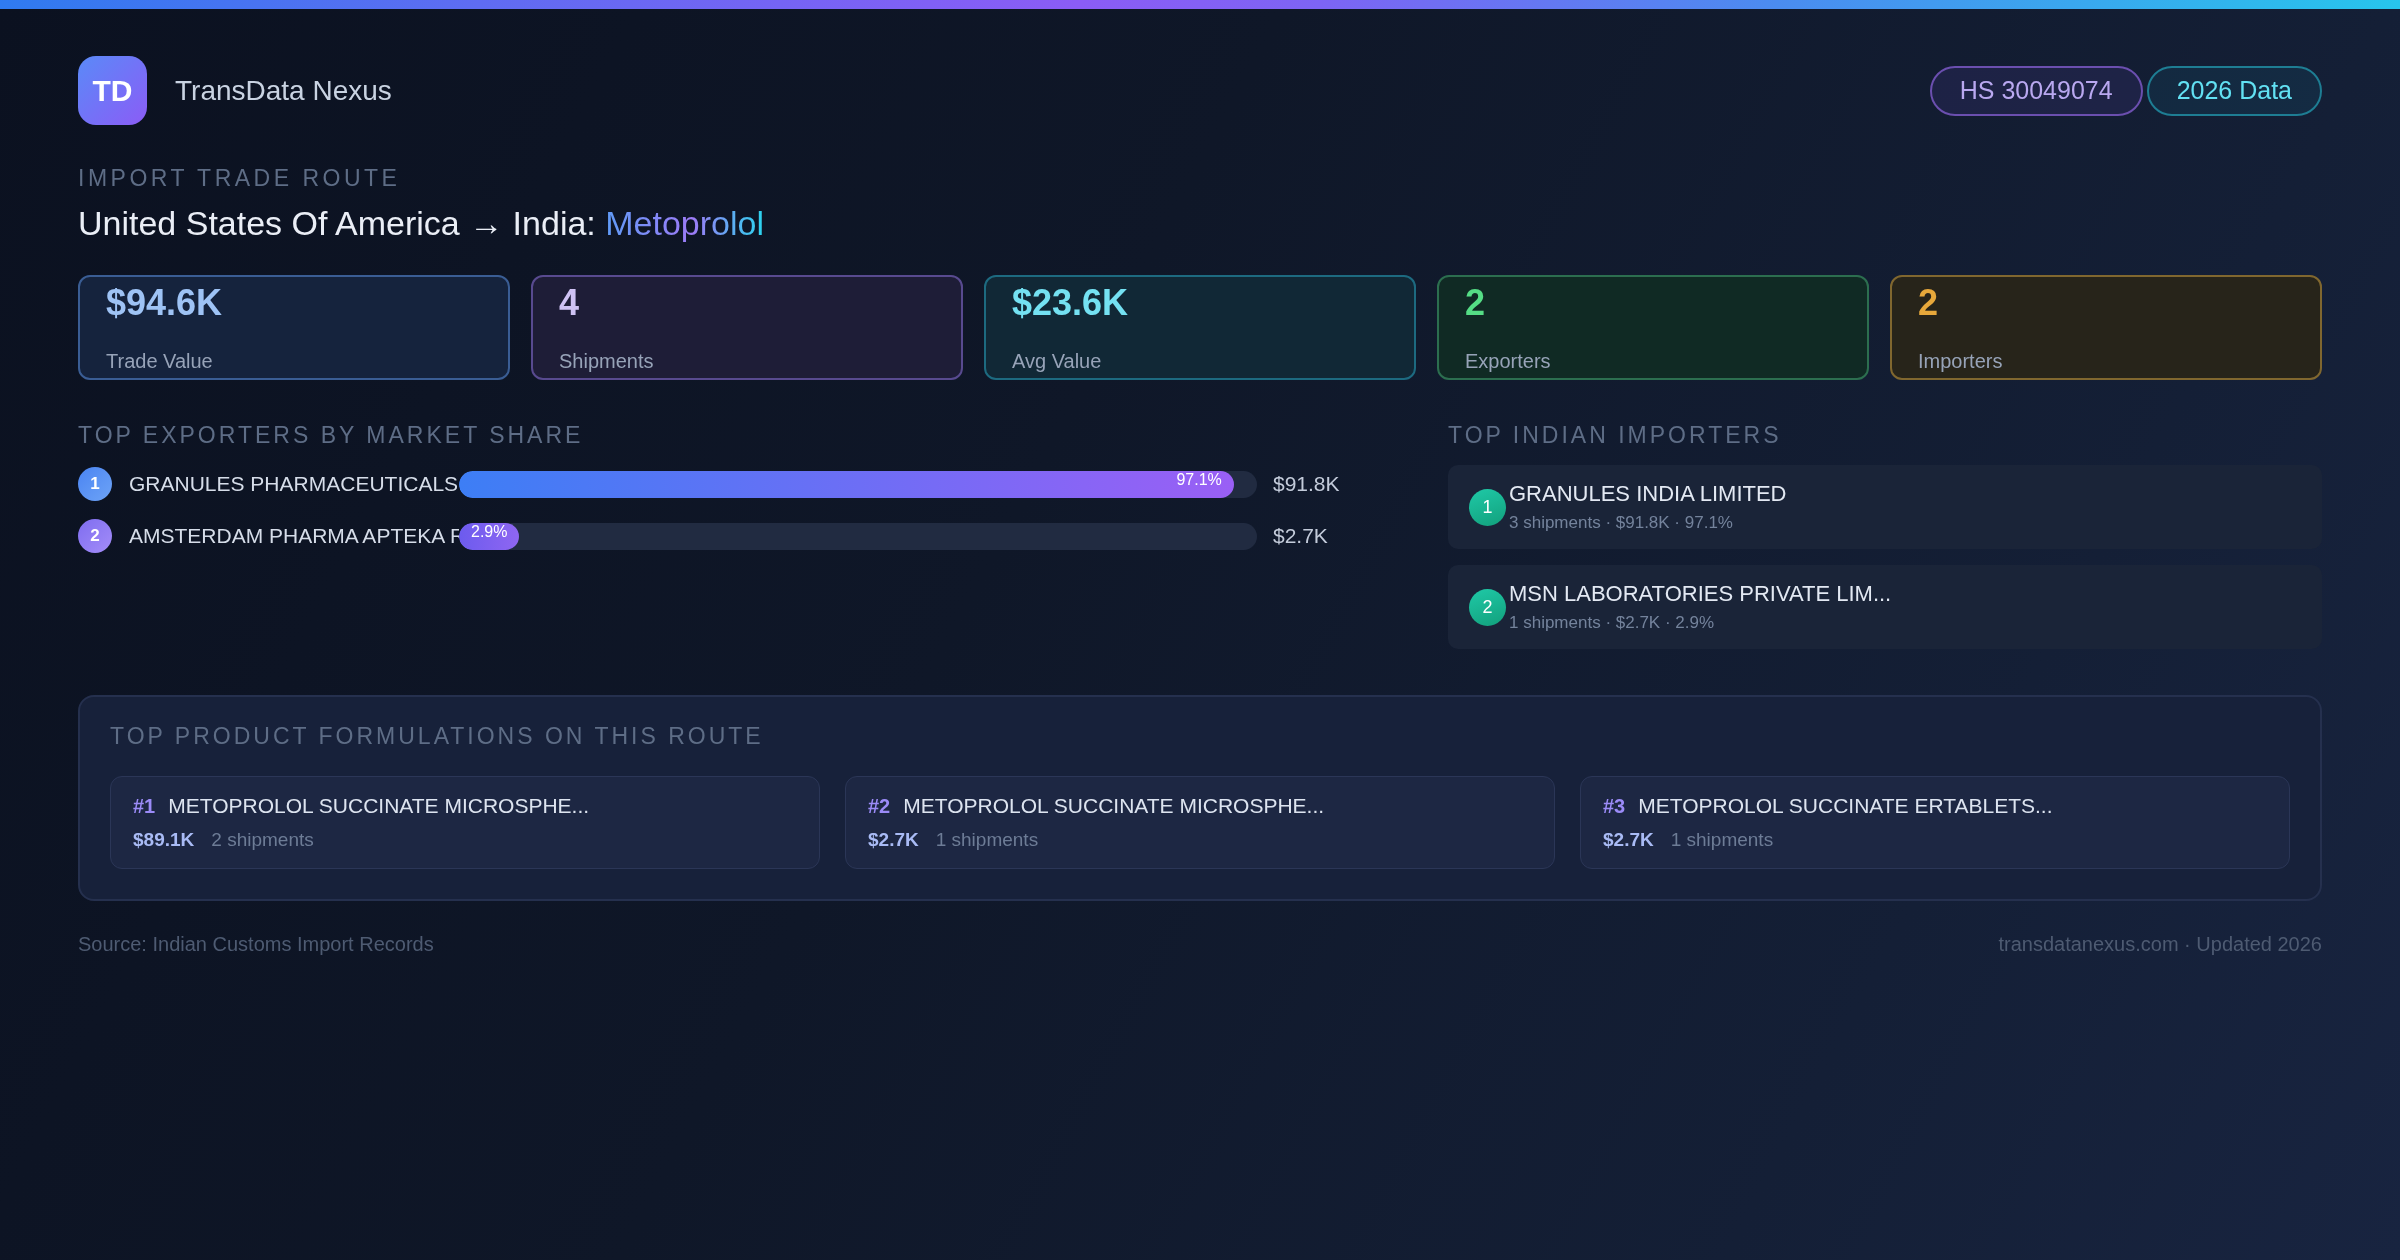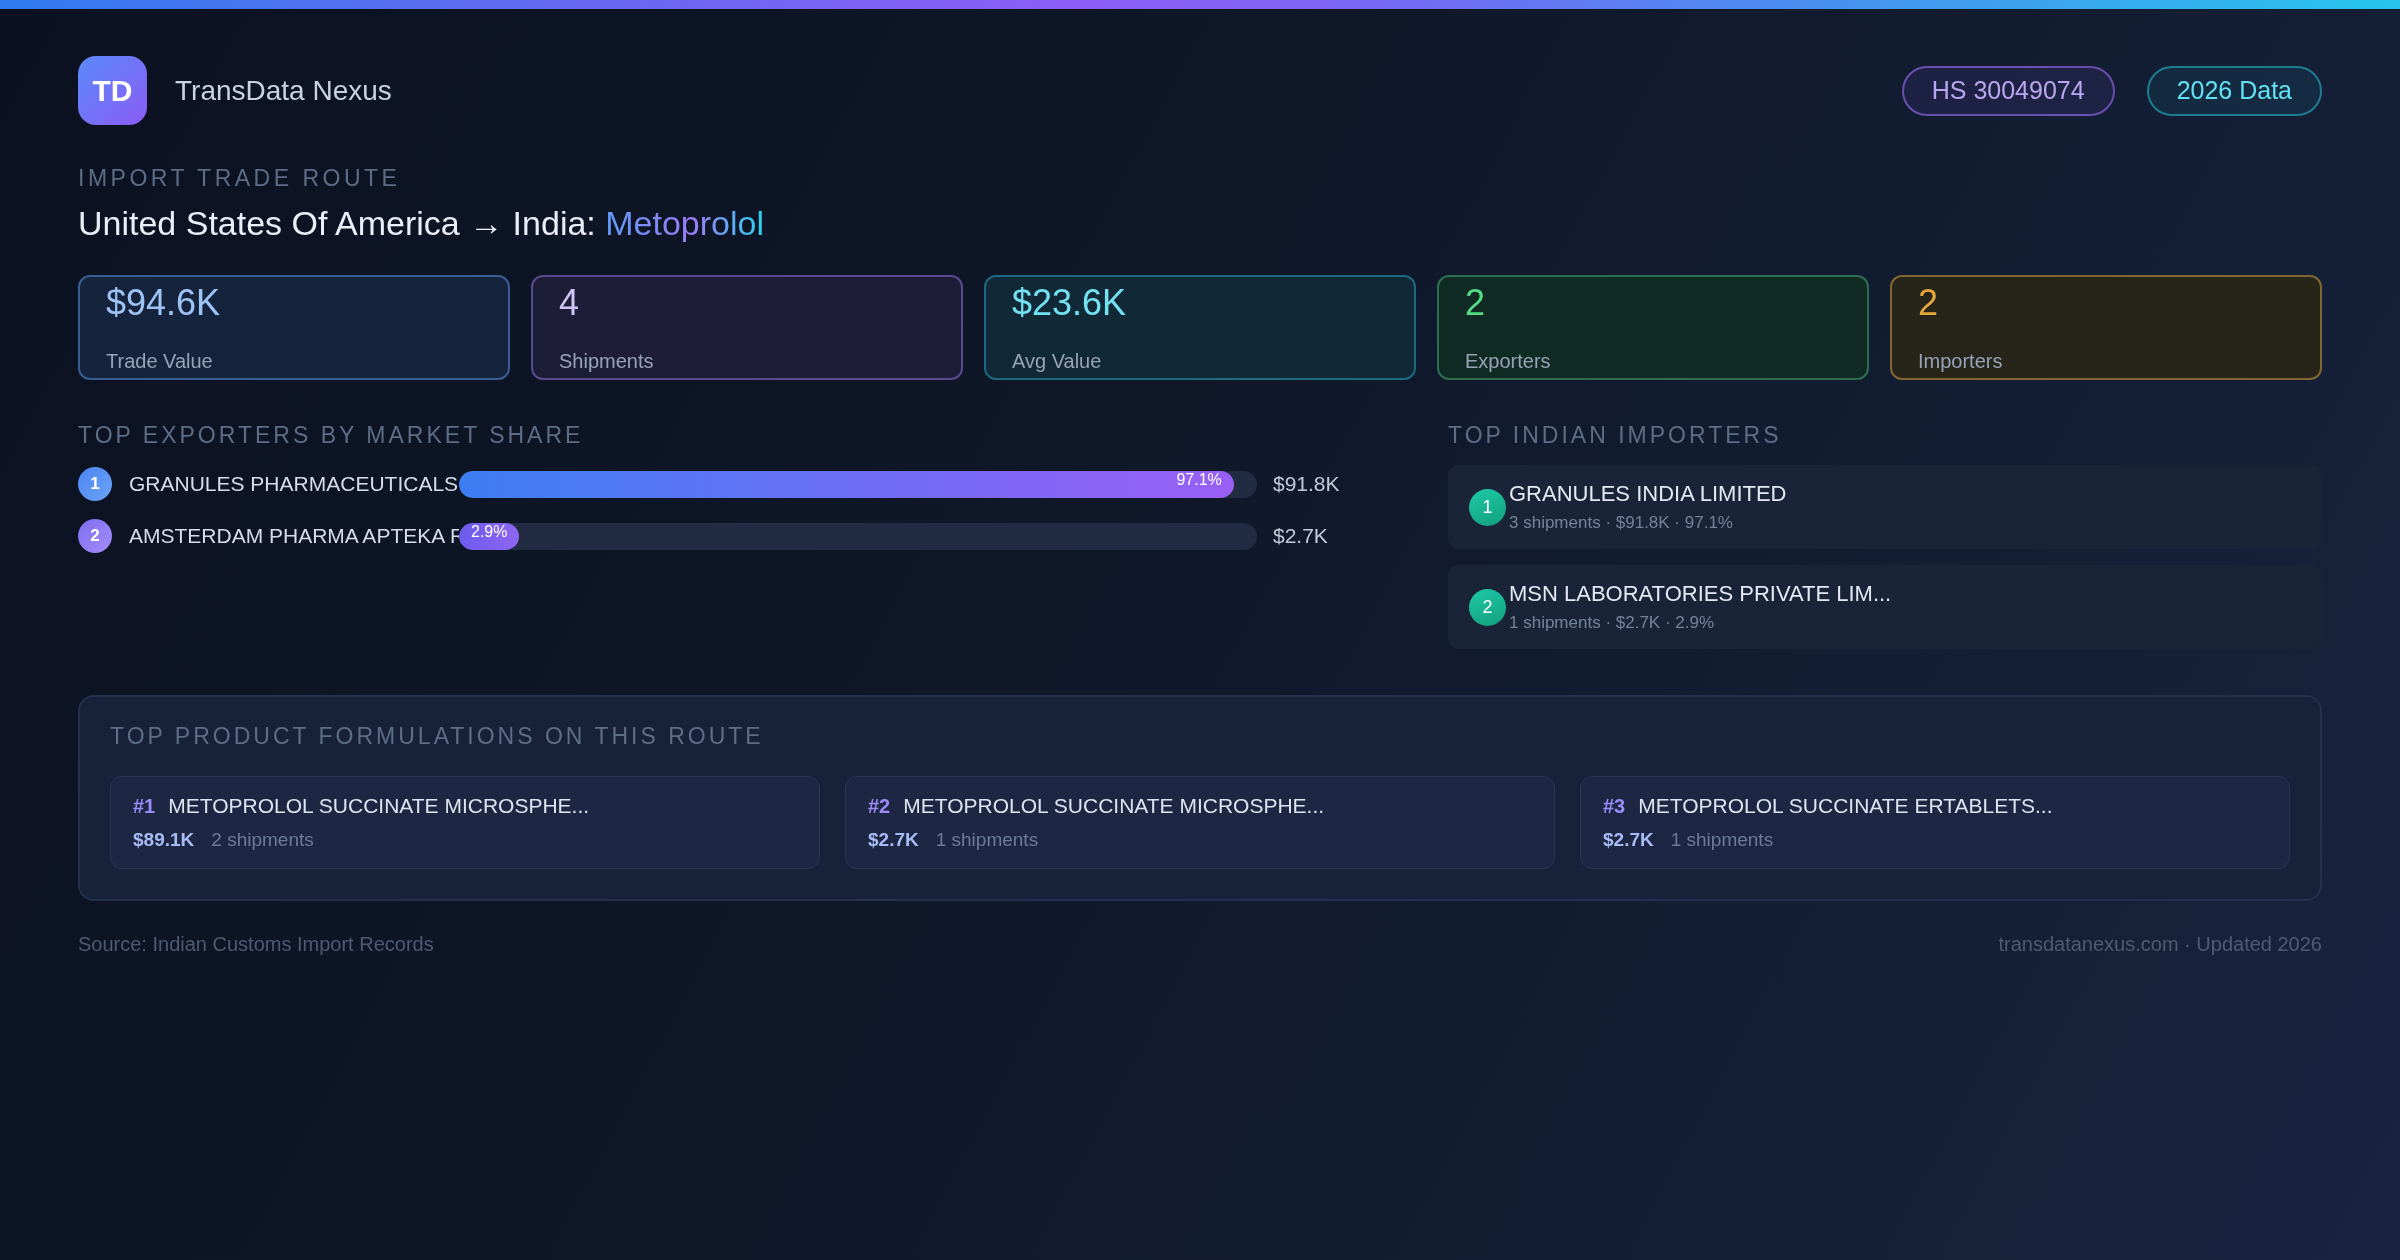--- a/index.html
+++ b/index.html
@@ -18,40 +18,40 @@
   
   .header { margin-top:47px; display:flex; align-items:center; justify-content:space-between; }
   .brand { display:flex; align-items:center; }
   .logo {
     width:69px; height:69px; border-radius:18px;
     background:linear-gradient(135deg,#5a8af8 0%,#8b5cf6 100%);
     display:flex; align-items:center; justify-content:center;
     font-size:30px; font-weight:600; color:#ffffff;
   }
   .app-name { margin-left:28px; font-size:28px; color:#c9d3e2; }
-  .pills { display:flex; gap:32px;text-align:right; }
+  .pills { display:flex; gap:4px;text-align:right; }
   .pill {
     height:50px; display:flex; align-items:center; padding:0 28px;
     border-radius:26px; font-size:25px; cursor:pointer;
   }
   .pill-hs { border:2px solid #6b4faf; color:#b9a8f0; background:rgba(124,92,246,0.10); }
   .pill-year { border:2px solid #1e7d93; color:#62e1f3; background:rgba(34,211,238,0.07); }
 
   
   .eyebrow { margin-top:40px; font-size:23px; letter-spacing:3.5px; color:#5e6d86; font-weight:500; }
   .route-title { margin-top:12px; font-size:34px; font-weight:400; color:#eaeef6; }
   .route-title .product {
     background:linear-gradient(90deg,#5f9bf7 0%,#9d7bf7 55%,#2ad4ee 100%);
     -webkit-background-clip:text; background-clip:text; color:transparent;
   }
 
   
   .stats { margin-top:32px; display:grid; grid-template-columns:repeat(5,1fr); gap:21px; }
   .stat-card { height:105px; border-radius:12px; padding:17px 26px; border:2px solid; display:flex; flex-direction:column; justify-content:center; cursor:default; }
-  .stat-value { font-size:36px; font-weight:400; margin-bottom:26px; }
+  .stat-value { font-size:36px; font-weight:700; margin-bottom:26px; }
   .stat-label { font-size:20px; color:#97a3b8; }
   .t-blue   { border-color:#3a5d94; background:#15233d; } .t-blue .stat-value{ color:#9ec3f5; }
   .t-purple { border-color:#584a8f; background:#1e1d37; } .t-purple .stat-value{ color:#cfc2f4; }
   .t-cyan   { border-color:#1d6a80; background:#112836; } .t-cyan .stat-value{ color:#74e1f2; }
   .t-green  { border-color:#2c6e4f; background:#102a24; } .t-green .stat-value{ color:#55dd85; }
   .t-amber  { border-color:#80672f; background:#27241a; } .t-amber .stat-value{ color:#e7a83b; }
 
   
   .columns { margin-top:42px; display:flex; gap:40px; }
   .col-left { width:1330px; flex:none; }

